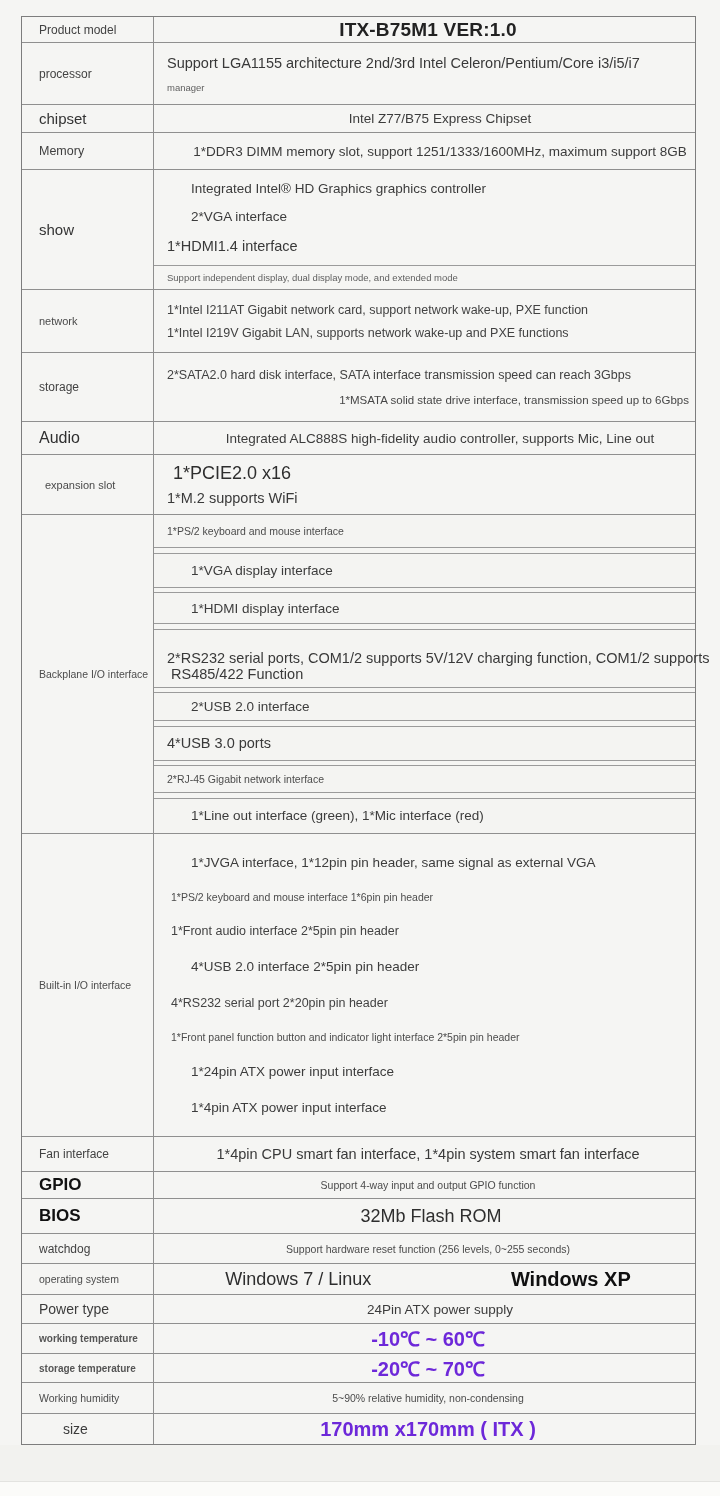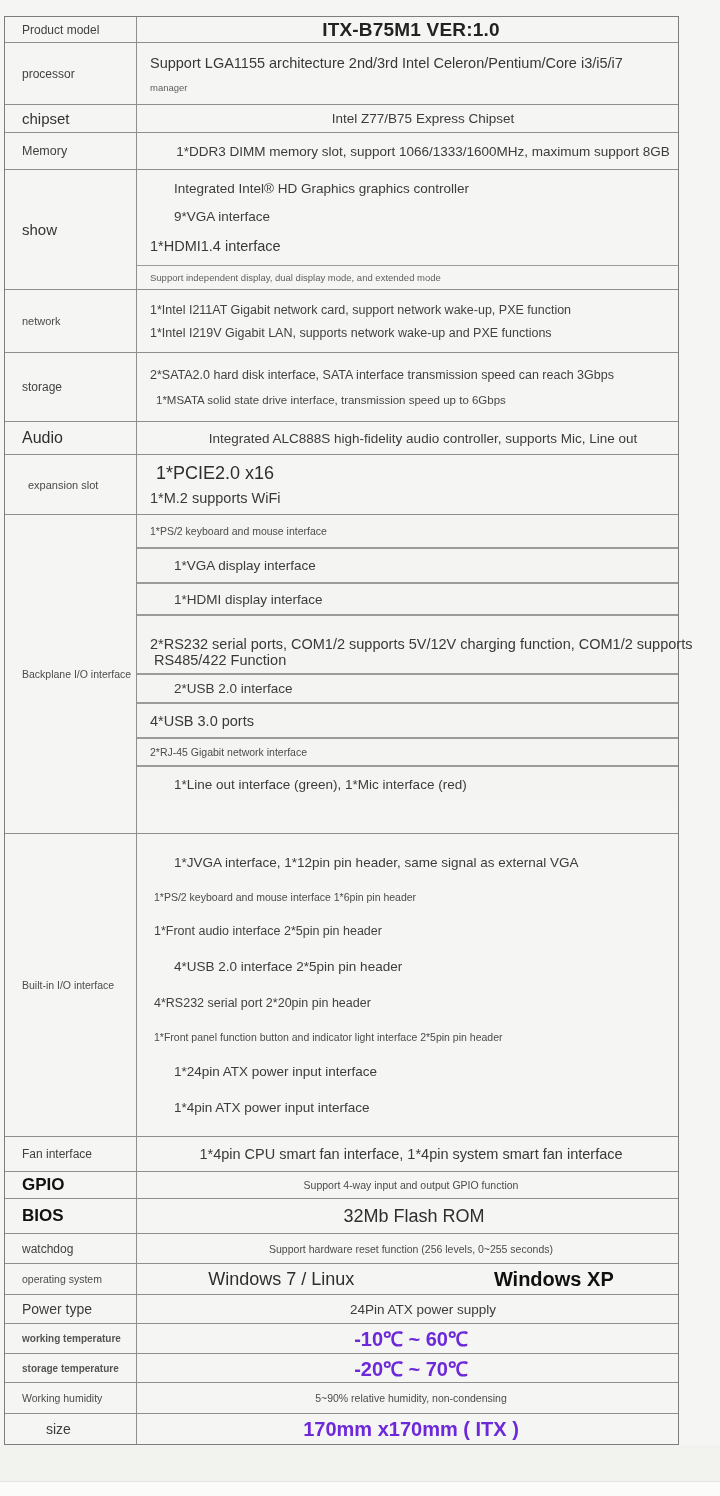--- a/index.html
+++ b/index.html
@@ -4,21 +4,21 @@
 <style>
   html,body{margin:0;padding:0;}
   body{
     width:720px;height:1496px;position:relative;
     background:#f5f5f3;
     font-family:"Liberation Sans", sans-serif;
     color:#3a3a3a;
     -webkit-font-smoothing:antialiased;
   }
   .spec-table{
-    position:absolute;left:4px;top:16px;width:675px;
+    position:absolute;left:21px;top:16px;width:675px;
     border:1px solid #7d7d7d;
     background:#f5f5f3;
     box-sizing:border-box;
   }
   .row{display:flex;border-top:1px solid #8f8f8f;box-sizing:border-box;}
   .row:first-child{border-top:none;}
   .cell-l{
     flex:0 0 132px;width:132px;border-right:1px solid #8f8f8f;
     display:flex;align-items:center;padding-left:17px;box-sizing:border-box;
   }
@@ -38,35 +38,35 @@
   .lmd{font-size:12px;color:#424242;}
   .lm2{font-size:12.5px;color:#3f3f3f;}
   .lbase{font-size:14px;color:#3c3c3c;}
   .llg{font-size:15px;color:#333;}
   .lxl{font-size:16px;color:#2f2f2f;}
   .lbold{font-size:17px;font-weight:700;color:#111;}
 
   
   .vxs{font-size:9.5px;color:#5f5f5f;}
   .vs{font-size:10.5px;color:#4c4c4c;}
-  .vsm{font-size:11.5px;color:#474747;}
+  .vsm{font-size:11.5px;color:#474747;text-align:right;}
   .vmd{font-size:12.5px;color:#424242;}
   .vbase{font-size:13.5px;color:#3c3c3c;margin-left:24px;}
   .vlg{font-size:14.5px;color:#393939;}
   .vbig{font-size:18px;color:#2e2e2e;}
   .vtitle{font-size:19px;font-weight:600;color:#222;letter-spacing:.2px;}
   .vtemp{font-size:20px;font-weight:600;color:#6d28d9;}
   .vxp{font-size:20px;font-weight:700;color:#101010;margin-left:23px;}
 
   
   .show-main{height:93px;display:flex;flex-direction:column;justify-content:space-around;padding:4px 0 4px 13px;}
   .show-foot{border-top:1px solid #9b9b9b;height:26px;display:flex;align-items:center;padding-left:13px;box-sizing:border-box;}
 
   
-  .bp-wrap{display:flex;flex-direction:column;justify-content:flex-start;height:100%;}
+  .bp-wrap{display:flex;flex-direction:column;justify-content:space-between;height:100%;}
   .bp-box{
     border-top:1px solid #9b9b9b;border-bottom:1px solid #9b9b9b;
     display:flex;flex-direction:column;justify-content:space-around;
     padding-left:13px;box-sizing:border-box;background:#f4f4f2;
   }
   .bp-box:first-child{border-top:none;}
   .bp-box:last-child{border-bottom:none;}
 
   .footer-strip{
     position:absolute;left:0;top:1481px;width:720px;height:15px;
@@ -107,32 +107,32 @@
     <div class="cell-r center">
         <div class="line vbase">Intel Z77/B75 Express Chipset</div>
       </div>
   </div>
 
   <div class="row" style="height:37px">
     <div class="cell-l">
         <span class="lm2">Memory</span>
       </div>
     <div class="cell-r center">
-        <div class="line vbase">1*DDR3 DIMM memory slot, support 1066/1333/1600MHz, maximum support 8GB</div>
+        <div class="line vbase">1*DDR3 DIMM memory slot, support 1251/1333/1600MHz, maximum support 8GB</div>
       </div>
   </div>
 
   <div class="row" style="height:120px">
     <div class="cell-l">
         <span class="llg">show</span>
       </div>
     <div class="cell-r nopad">
       <div class="show-main">
         <div class="line vbase">Integrated Intel® HD Graphics graphics controller</div>
-        <div class="line vbase">9*VGA interface</div>
+        <div class="line vbase">2*VGA interface</div>
         <div class="line vlg">1*HDMI1.4 interface</div>
       </div>
       <div class="show-foot">
           <span class="line vxs">Support independent display, dual display mode, and extended mode</span>
         </div>
     </div>
   </div>
 
   <div class="row" style="height:63px">
     <div class="cell-l">

